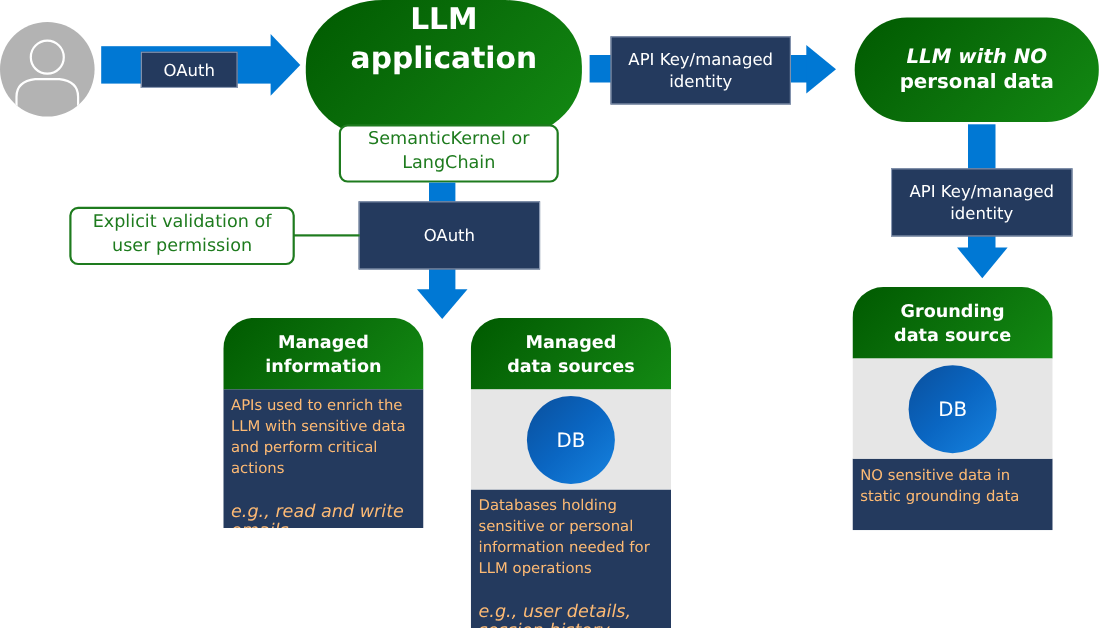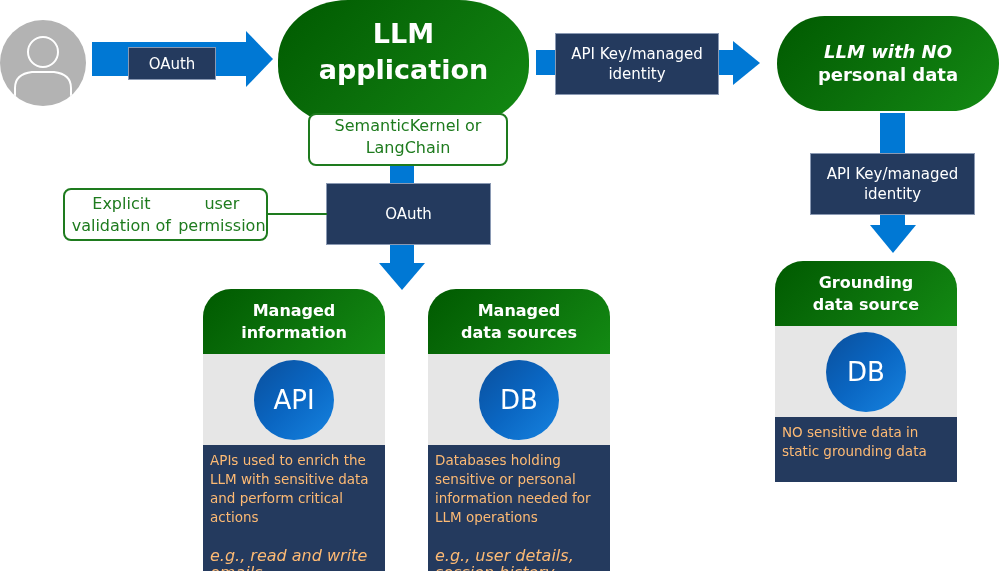--- a/index.html
+++ b/index.html
@@ -16,54 +16,54 @@
   .blob-title { color:#fff; font-weight:bold; text-align:center; }
   .outline-box { background:#fff; border:2px solid #1e7b1e; border-radius:8px; color:#1e7b1e;
                  box-sizing:border-box; display:flex; align-items:center; 
                  text-align:center; font-size:16px; line-height:22px; }
   .card { position:absolute; width:182px; overflow:hidden; }
   .card-head { height:65px; border-radius:28px 28px 0 0; color:#fff; font-weight:bold;
                font-size:16px; line-height:22px; display:flex; align-items:center; justify-content:center; text-align:center; }
   .card-mid { background:#e6e6e6; height:91px; position:relative; }
   .circle { position:absolute; left:50%; top:6px; width:80px; height:80px; margin-left:-40px; border-radius:50%;
             background:linear-gradient(135deg,#0a4f9c 0%,#0a66c2 50%,#1683e0 100%);
-            color:#fff; font-size:26px; display:flex; align-items:center; justify-content:center; }
+            color:#fff; font-size:18px; display:flex; align-items:center; justify-content:center; }
   .card-body { background:#243a5e; color:#fdba74; font-size:13.5px; line-height:19px; padding:6px 7px 4px 7px; box-sizing:border-box; }
   .card-body .ex { font-style:italic; font-size:16px; line-height:17px; margin-top:20px; }
 </style>
 </head>
 <body>
 
 <div class="abs avatar">
   <svg width="86" height="86" viewBox="0 0 86 86">
     <circle cx="43" cy="32" r="15" fill="none" stroke="#ffffff" stroke-width="2"></circle>
     <path d="M15 86 L15 68 Q15 54 32 52 L54 52 Q71 54 71 68 L71 86" fill="none" stroke="#ffffff" stroke-width="2"></path>
   </svg>
 </div>
 
 <div class="arrow-shaft" style="left:92px; top:42px; width:156px; height:34px;"></div>
 <div class="arrow-head" style="left:246px; top:31px; border-top:28px solid transparent; border-bottom:28px solid transparent; border-left:27px solid #0078d4;"></div>
 <div class="abs navy" style="left:128px; top:47px; width:88px; height:33px;">OAuth</div>
 
 <div class="abs green-grad" style="left:278px; top:0px; width:251px; height:126px; border-radius:0 0 70px 70px / 0 0 60px 60px; border-top-left-radius:70px 60px; border-top-right-radius:70px 60px;">
-  <div class="blob-title" style="font-size:27px; line-height:36px; margin-top:16px;">LLM</div>
+  <div class="blob-title" style="font-size:27px; line-height:36px; margin-top:0;">LLM</div>
   <div class="blob-title" style="font-size:27px; line-height:36px;text-align:center;">application</div>
 </div>
 
 <div class="abs outline-box" style="left:308px; top:113px; width:200px; height:53px; flex-direction:column;">
   <div>SemanticKernel or</div>
   <div>LangChain</div>
 </div>
 
 <div class="arrow-shaft" style="left:390px; top:166px; width:24px; height:98px;"></div>
 <div class="arrow-head" style="left:379px; top:263px; border-left:23px solid transparent; border-right:23px solid transparent; border-top:27px solid #0078d4;"></div>
 <div class="abs navy" style="left:326px; top:183px; width:165px; height:62px;">OAuth</div>
 
 <div class="abs" style="left:266px; top:213px; width:61px; height:2px; background:#1e7b1e;"></div>
-<div class="abs outline-box" style="left:63px; top:188px; width:205px; height:53px; flex-direction:row;">
+<div class="abs outline-box" style="left:63px; top:188px; width:205px; height:53px; flex-direction:column;">
   <div>Explicit validation of</div>
   <div>user permission</div>
 </div>
 
 <div class="arrow-shaft" style="left:536px; top:50px; width:200px; height:25px;"></div>
 <div class="arrow-head" style="left:733px; top:41px; border-top:22px solid transparent; border-bottom:22px solid transparent; border-left:27px solid #0078d4;"></div>
 <div class="abs navy" style="left:555px; top:33px; width:164px; height:62px; padding:0 6px;">API Key/managed identity</div>
 
 <div class="abs green-grad" style="left:777px; top:16px; width:222px; height:95px; border-radius:48px;">
   <div class="blob-title" style="font-size:18px; line-height:23px; margin-top:24px;font-style:italic;">LLM with NO</div>
@@ -73,23 +73,20 @@
 <div class="arrow-shaft" style="left:880px; top:113px; width:25px; height:113px;"></div>
 <div class="arrow-head" style="left:870px; top:225px; border-left:23px solid transparent; border-right:23px solid transparent; border-top:28px solid #0078d4;"></div>
 <div class="abs navy" style="left:810px; top:153px; width:165px; height:62px; padding:0 6px;">API Key/managed identity</div>
 
 <div class="card" style="left:203px; top:289px;">
   <div class="card-head green-grad">
     <div>
       <div>Managed</div>
       <div>information</div>
     </div>
-  </div>
-  <div class="card-mid">
-    <div class="circle">API</div>
   </div>
   <div class="card-body" style="height:126px;">
     <div>APIs used to enrich the LLM with sensitive data and perform critical actions</div>
     <div class="ex">e.g., read and write emails</div>
   </div>
 </div>
 
 <div class="card" style="left:428px; top:289px;">
   <div class="card-head green-grad">
     <div>

